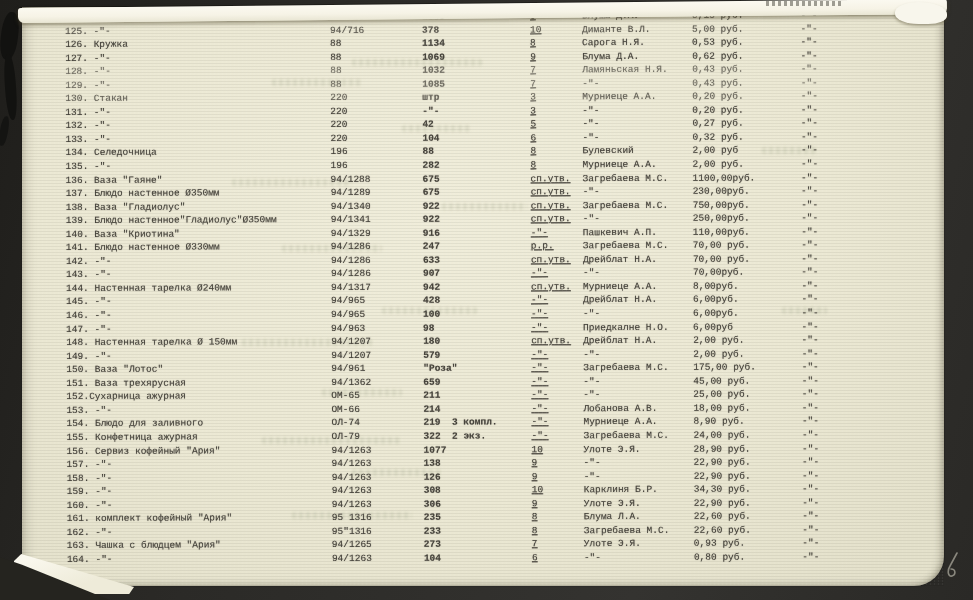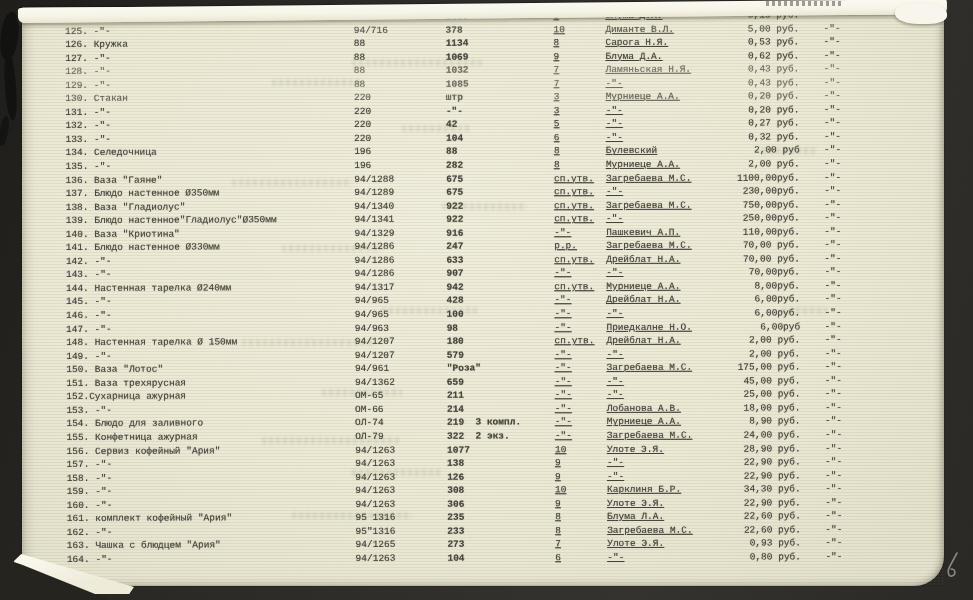--- a/index.html
+++ b/index.html
@@ -68,25 +68,25 @@
   .table{
     position:absolute;left:43px;top:4px;width:800px;
     transform:rotate(-0.2deg);transform-origin:left top;
     color:#48453d;font-size:9.5px;line-height:13.55px;
     text-shadow:0 0 1px rgba(72,69,61,.6);
     white-space:pre;
   }
   .row{display:flex;height:13.55px;align-items:baseline;}
   .cell{display:inline-block;overflow:visible;}
   .c-label {width:265px;}
-  .c-code  {width:92px;margin-left:24px;}
+  .c-code  {width:92px;}
   .c-inv   {width:108px;font-weight:bold;}
   .c-qty   {width:40px;text-decoration:underline;}
-  .c-person{width:110px;padding-left:12px;text-decoration:underline;}
-  .c-price {width:84px;text-align:right;}
+  .c-person{width:110px;padding-left:12px;}
+  .c-price {width:84px;}
   .c-ditto {width:66px;text-align:center;}
   .row.partial{opacity:.92;}
   .row.partial .c-label{visibility:hidden;}
   .row:nth-child(5) .cell,.row:nth-child(6) .cell{opacity:.72;}
   .row:nth-child(7) .cell{opacity:.8;}
   .row:nth-child(2) .cell{opacity:.85;}
 
   
   .pencil{position:absolute;left:920px;top:545px;}
 

